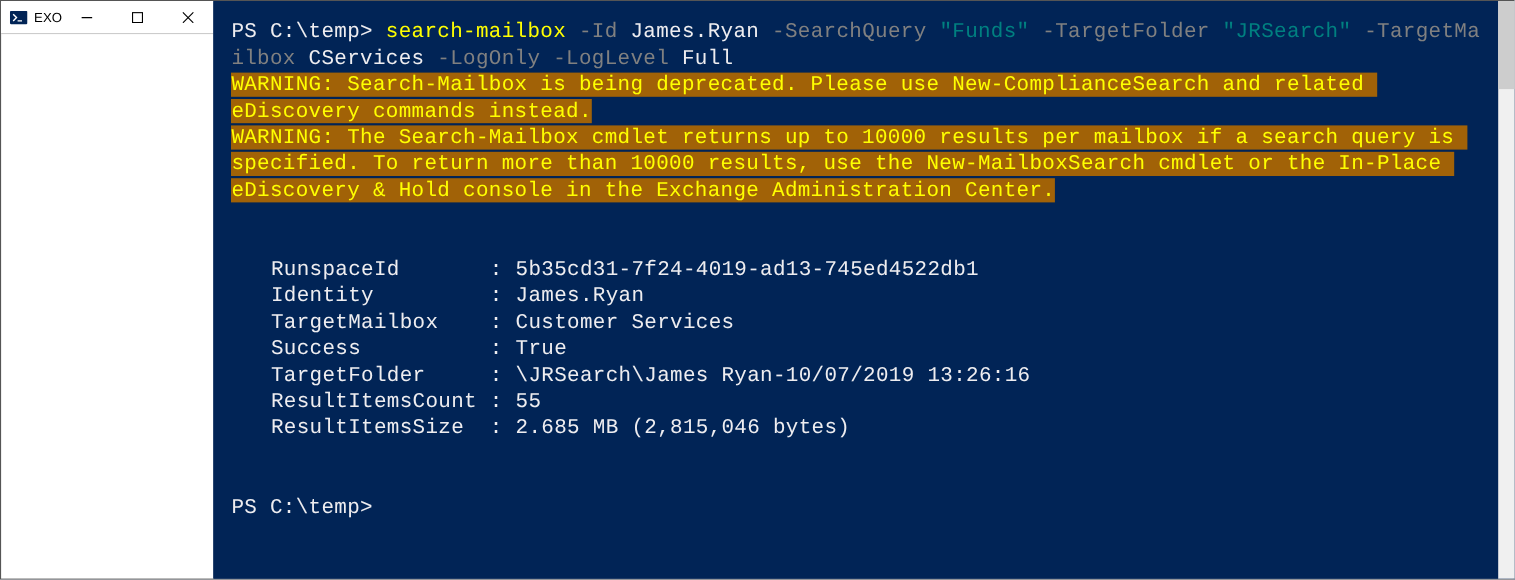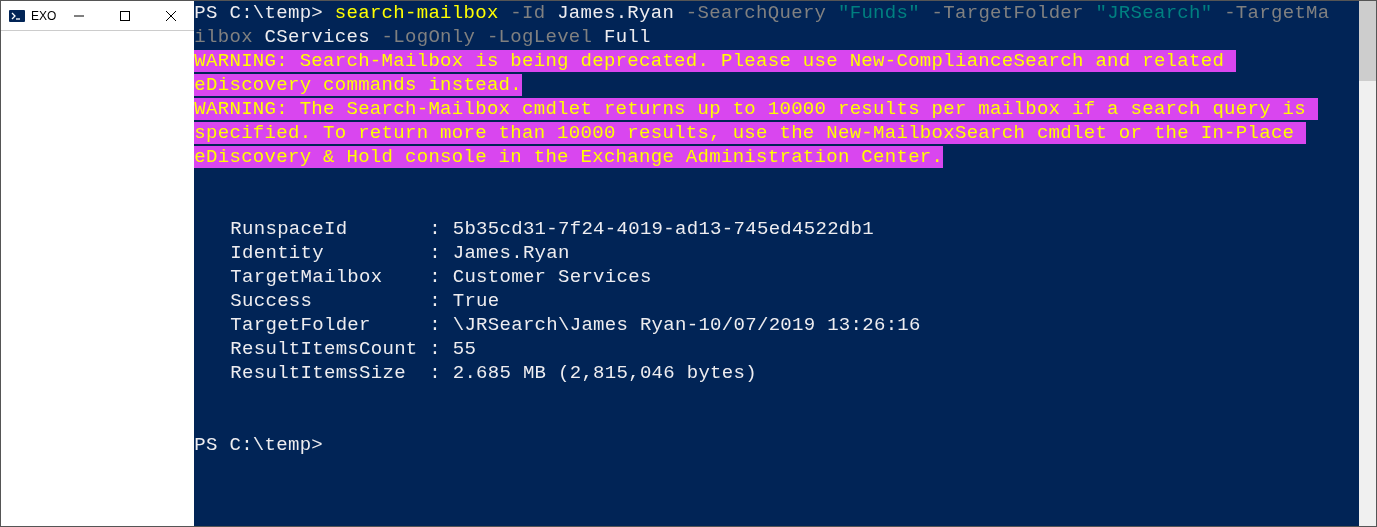--- a/index.html
+++ b/index.html
@@ -67,21 +67,21 @@
       display: flex;
       background: #012456;
       position: relative;
     }
     .terminal {
       flex: 1;
       background: #012456;
       color: #eeedf0;
       font-size: 19px;
       line-height: 24px;
-      padding: 0;
+      padding: 16px;
       white-space: pre;
       overflow: hidden;
       letter-spacing: 0.3px;
     }
     .scrollbar {
       width: 17px;
       background: #f0f0f0;
       position: relative;
     }
     .scrollbar-thumb {
@@ -95,21 +95,21 @@
     .line {
       display: block;
       min-height: 24px;
     }
     .prompt { color: #eeedf0; }
     .cmdlet { color: #ffff00; }
     .param { color: #808080; }
     .arg-white { color: #eeedf0; }
     .arg-teal { color: #008080; }
     .warning {
-      background: #d946ef;
+      background: #a16207;
       color: #ffff00;
       display: inline;
     }
     .output { color: #eeedf0; margin-left: 36px; }
   </style>
 </head>
 <body>
 
 <div class="window">
   <div class="titlebar">

